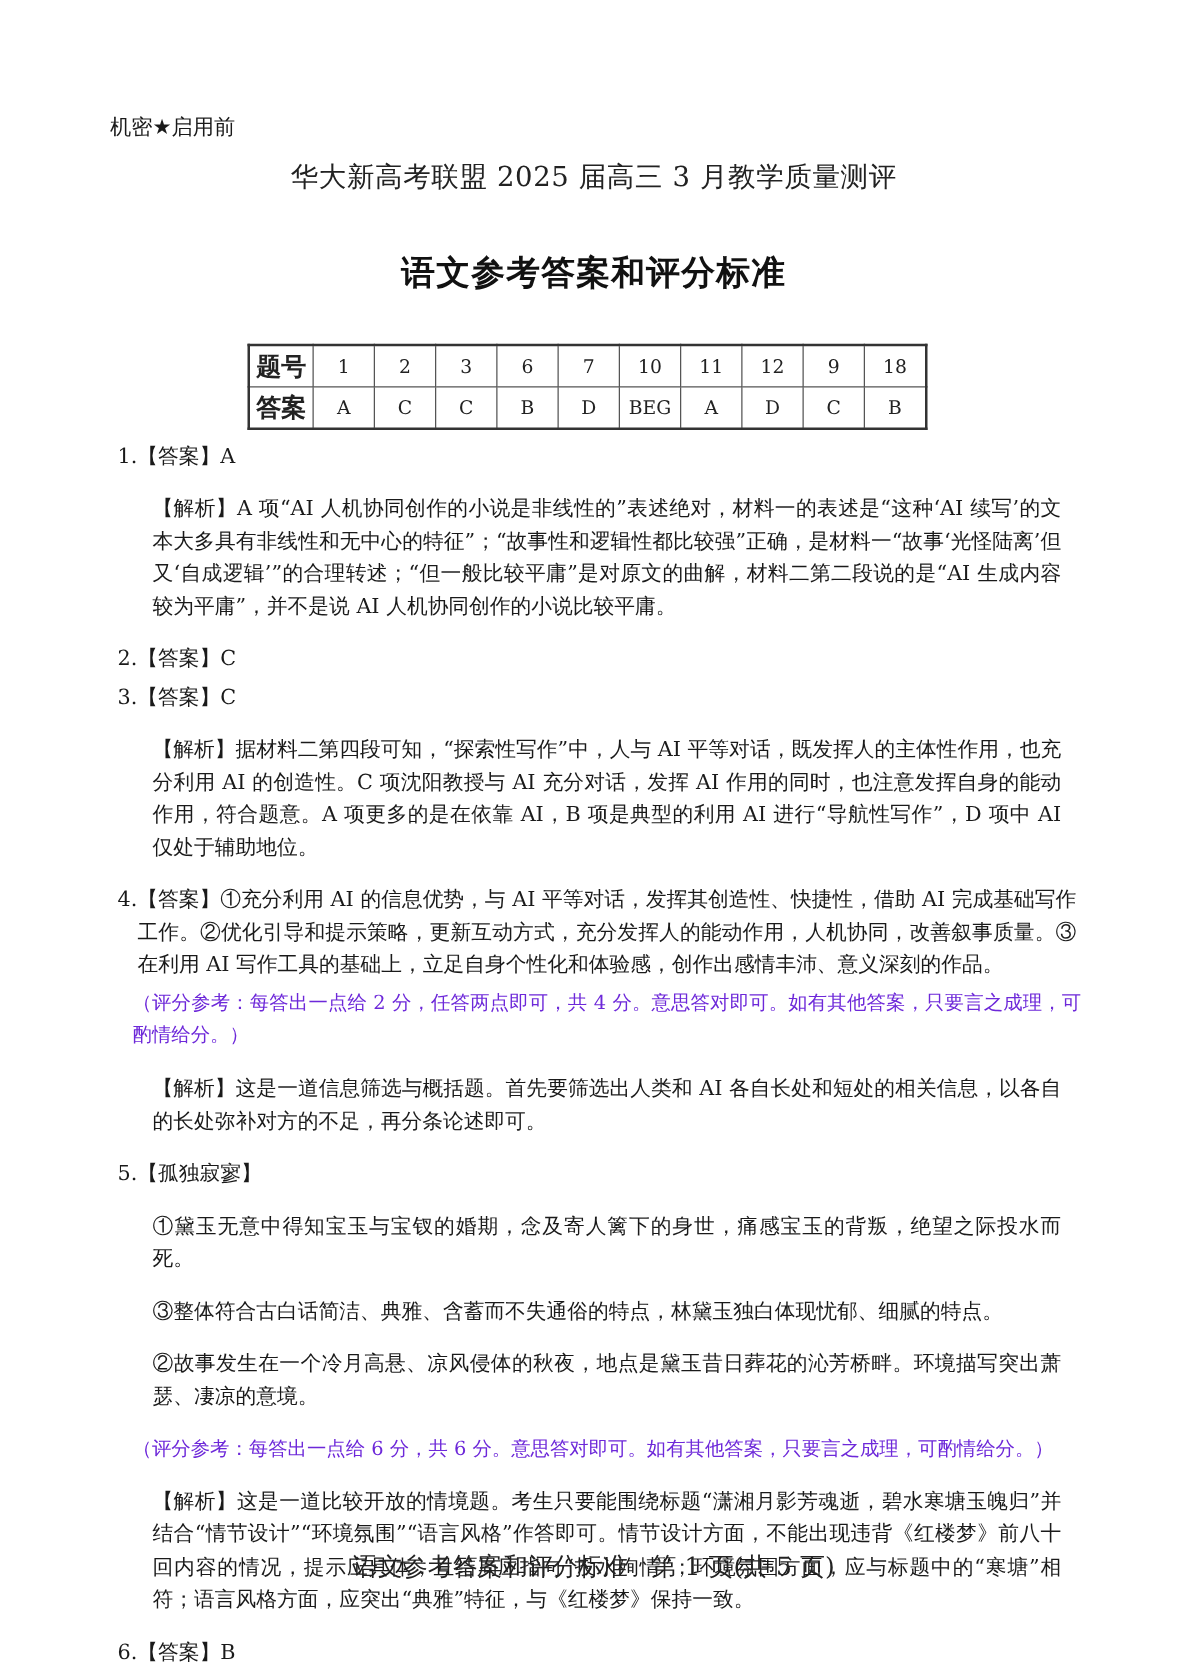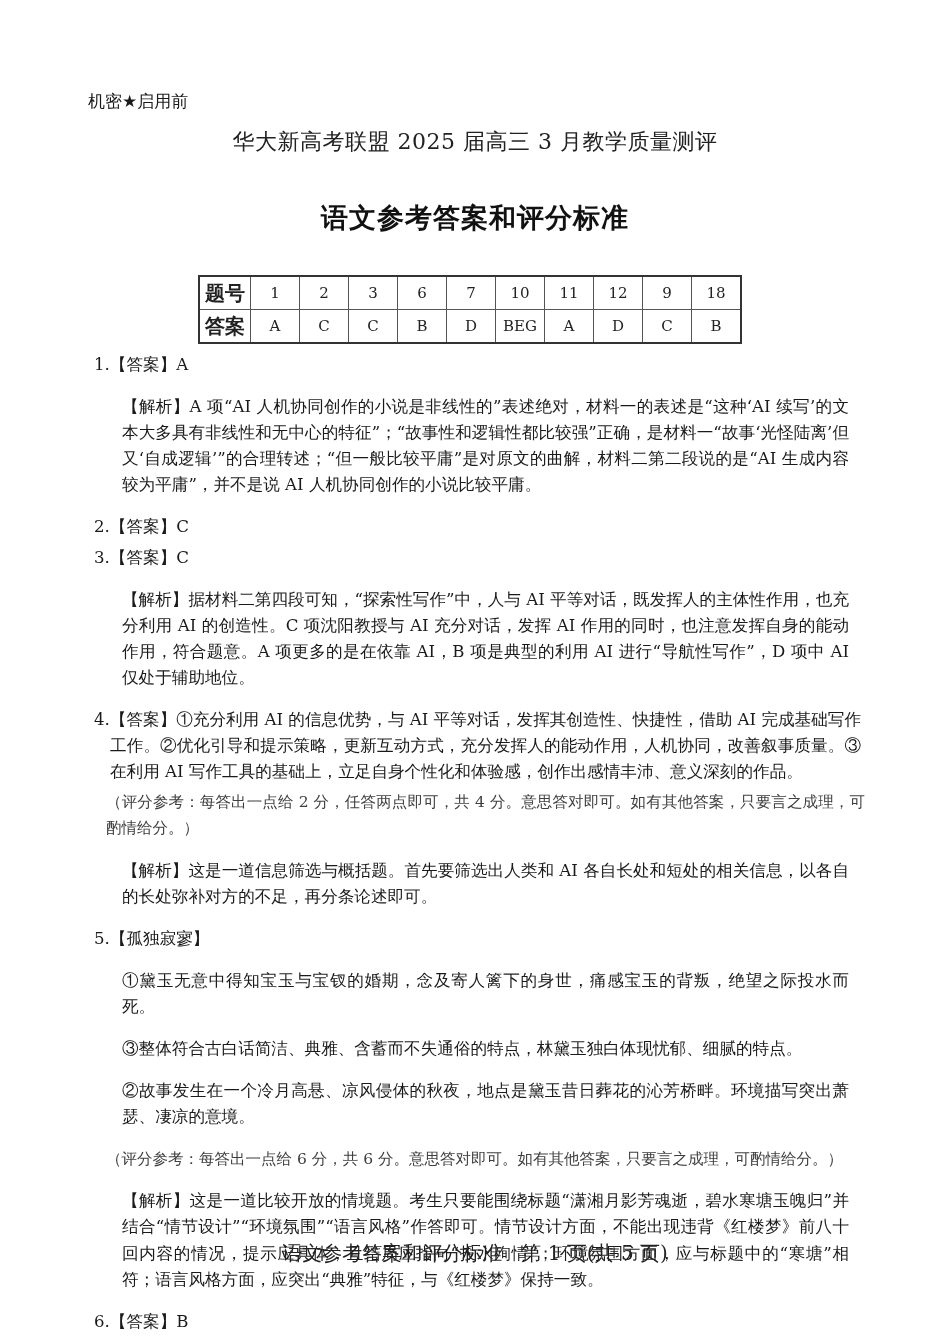--- a/index.html
+++ b/index.html
@@ -31,21 +31,21 @@
     text-align: center; font-size: 15px; padding: 0; color: #222;
   }
   table.answers td.head { width: 50px; font-size: 20px; font-weight: bold; }
   .content {
     position: absolute; left: 90px; top: 348px; width: 775px;
     font-size: 16.6px; line-height: 26.1px;
   }
   .q { margin: 0; }
   .qline { margin: 4px; }
   .ind { padding-left: 16px; margin: 16px; text-align: justify; }
-  .note { padding-left: 16px; margin: 0; font-size: 15.5px; font-family: "DejaVu Serif", serif; color: #404040; text-align: justify; }
+  .note { padding-left: 16px; margin: 0; font-size: 15.5px; font-family: "DejaVu Serif", serif; color: #6d28d9; text-align: justify; }
   .footer {
     position: absolute; left: 0; width: 950px; top: 1240px; text-align: center;
     font-size: 20px; color: #222;
   }
 </style>
 </head>
 <body>
 
 <div class="confidential">机密★启用前</div>
 <div class="exam-title">华大新高考联盟 2025 届高三 3 月教学质量测评</div>

